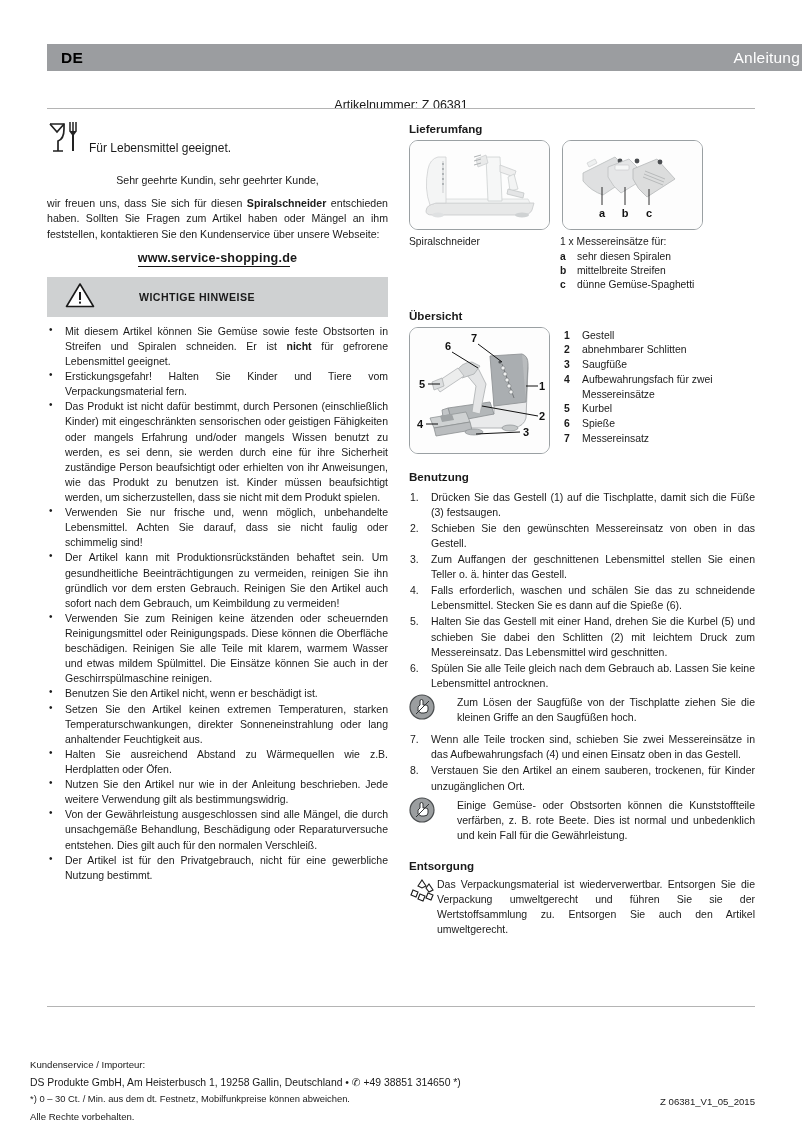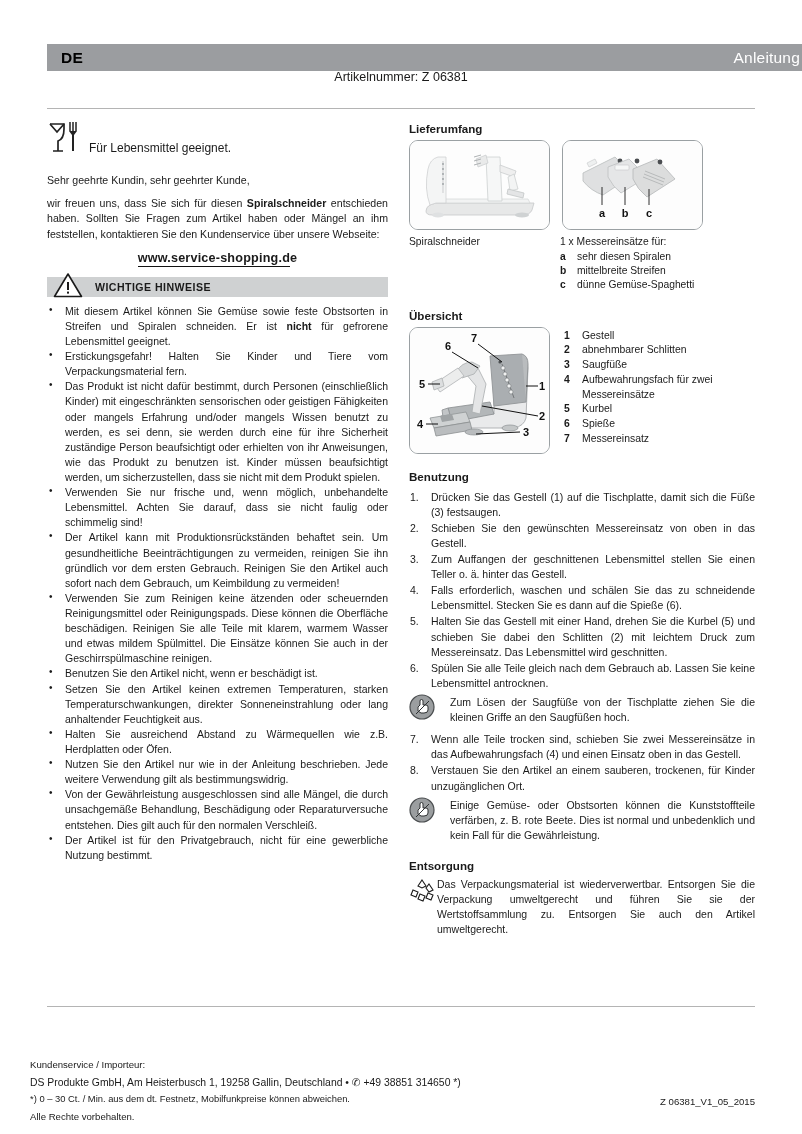--- a/index.html
+++ b/index.html
@@ -43,21 +43,21 @@
     color: #ffffff;
     font-size: 15.5px;
     font-weight: normal;
     letter-spacing: .2px;
     white-space: nowrap;
   }
 
   .article-number {
     position: absolute;
     left: 0;
-    top: 70px;
+    top: 98px;
     width: 802px;
     text-align: center;
     font-size: 12.5px;
     color: #1a1a1a;
   }
   .rule-top {
     position: absolute;
     left: 47px;
     top: 108px;
     width: 708px;
@@ -89,46 +89,48 @@
   .foodsafe-label {
     font-size: 12px;
     padding-bottom: 5px;
   }
 
   
   .salutation {
     margin-top: 13px;
     font-size: 10.6px;
     line-height: 1.42;
+    text-align: center;
   }
   .intro {
     margin-top: 8px;
     font-size: 10.6px;
     line-height: 1.44;
     text-align: justify;
   }
   .intro b { font-weight: bold; }
   .website {
     margin-top: 9px;
     text-align: center;
     font-size: 12.6px;
     font-weight: bold;
     letter-spacing: .2px;
   }
   .website .u { border-bottom: 1.4px solid #111; padding-bottom: 1px; }
 
   
   .notice-bar {
     margin-top: 12px;
-    height: 20px;
+    height: 40px;
     background: #cfd1d2;
     display: flex;
     align-items: center;
-    padding-left: 6px;
+    padding-left: 18px;
     box-sizing: border-box;
+    gap: 32px;
   }
   .notice-bar .warn-tri { margin-right: 12px; }
   .notice-title {
     font-size: 10.6px;
     font-weight: bold;
     letter-spacing: .45px;
   }
 
   
   ul.bullets, ol.steps {
@@ -226,21 +228,21 @@
   ol.steps > li > .num {
     position: absolute;
     left: 1px;
     top: 0;
     width: 18px;
   }
 
   
   .tip {
     display: flex;
-    gap: 15px;
+    gap: 22px;
     margin: 3px 0 4px 0;
     align-items: flex-start;
     justify-content: space-between;
   }
   .tip .tip-text {
     font-size: 10.5px;
     line-height: 1.44;
     text-align: justify;
     flex: 1;
     padding-top: 1px;

